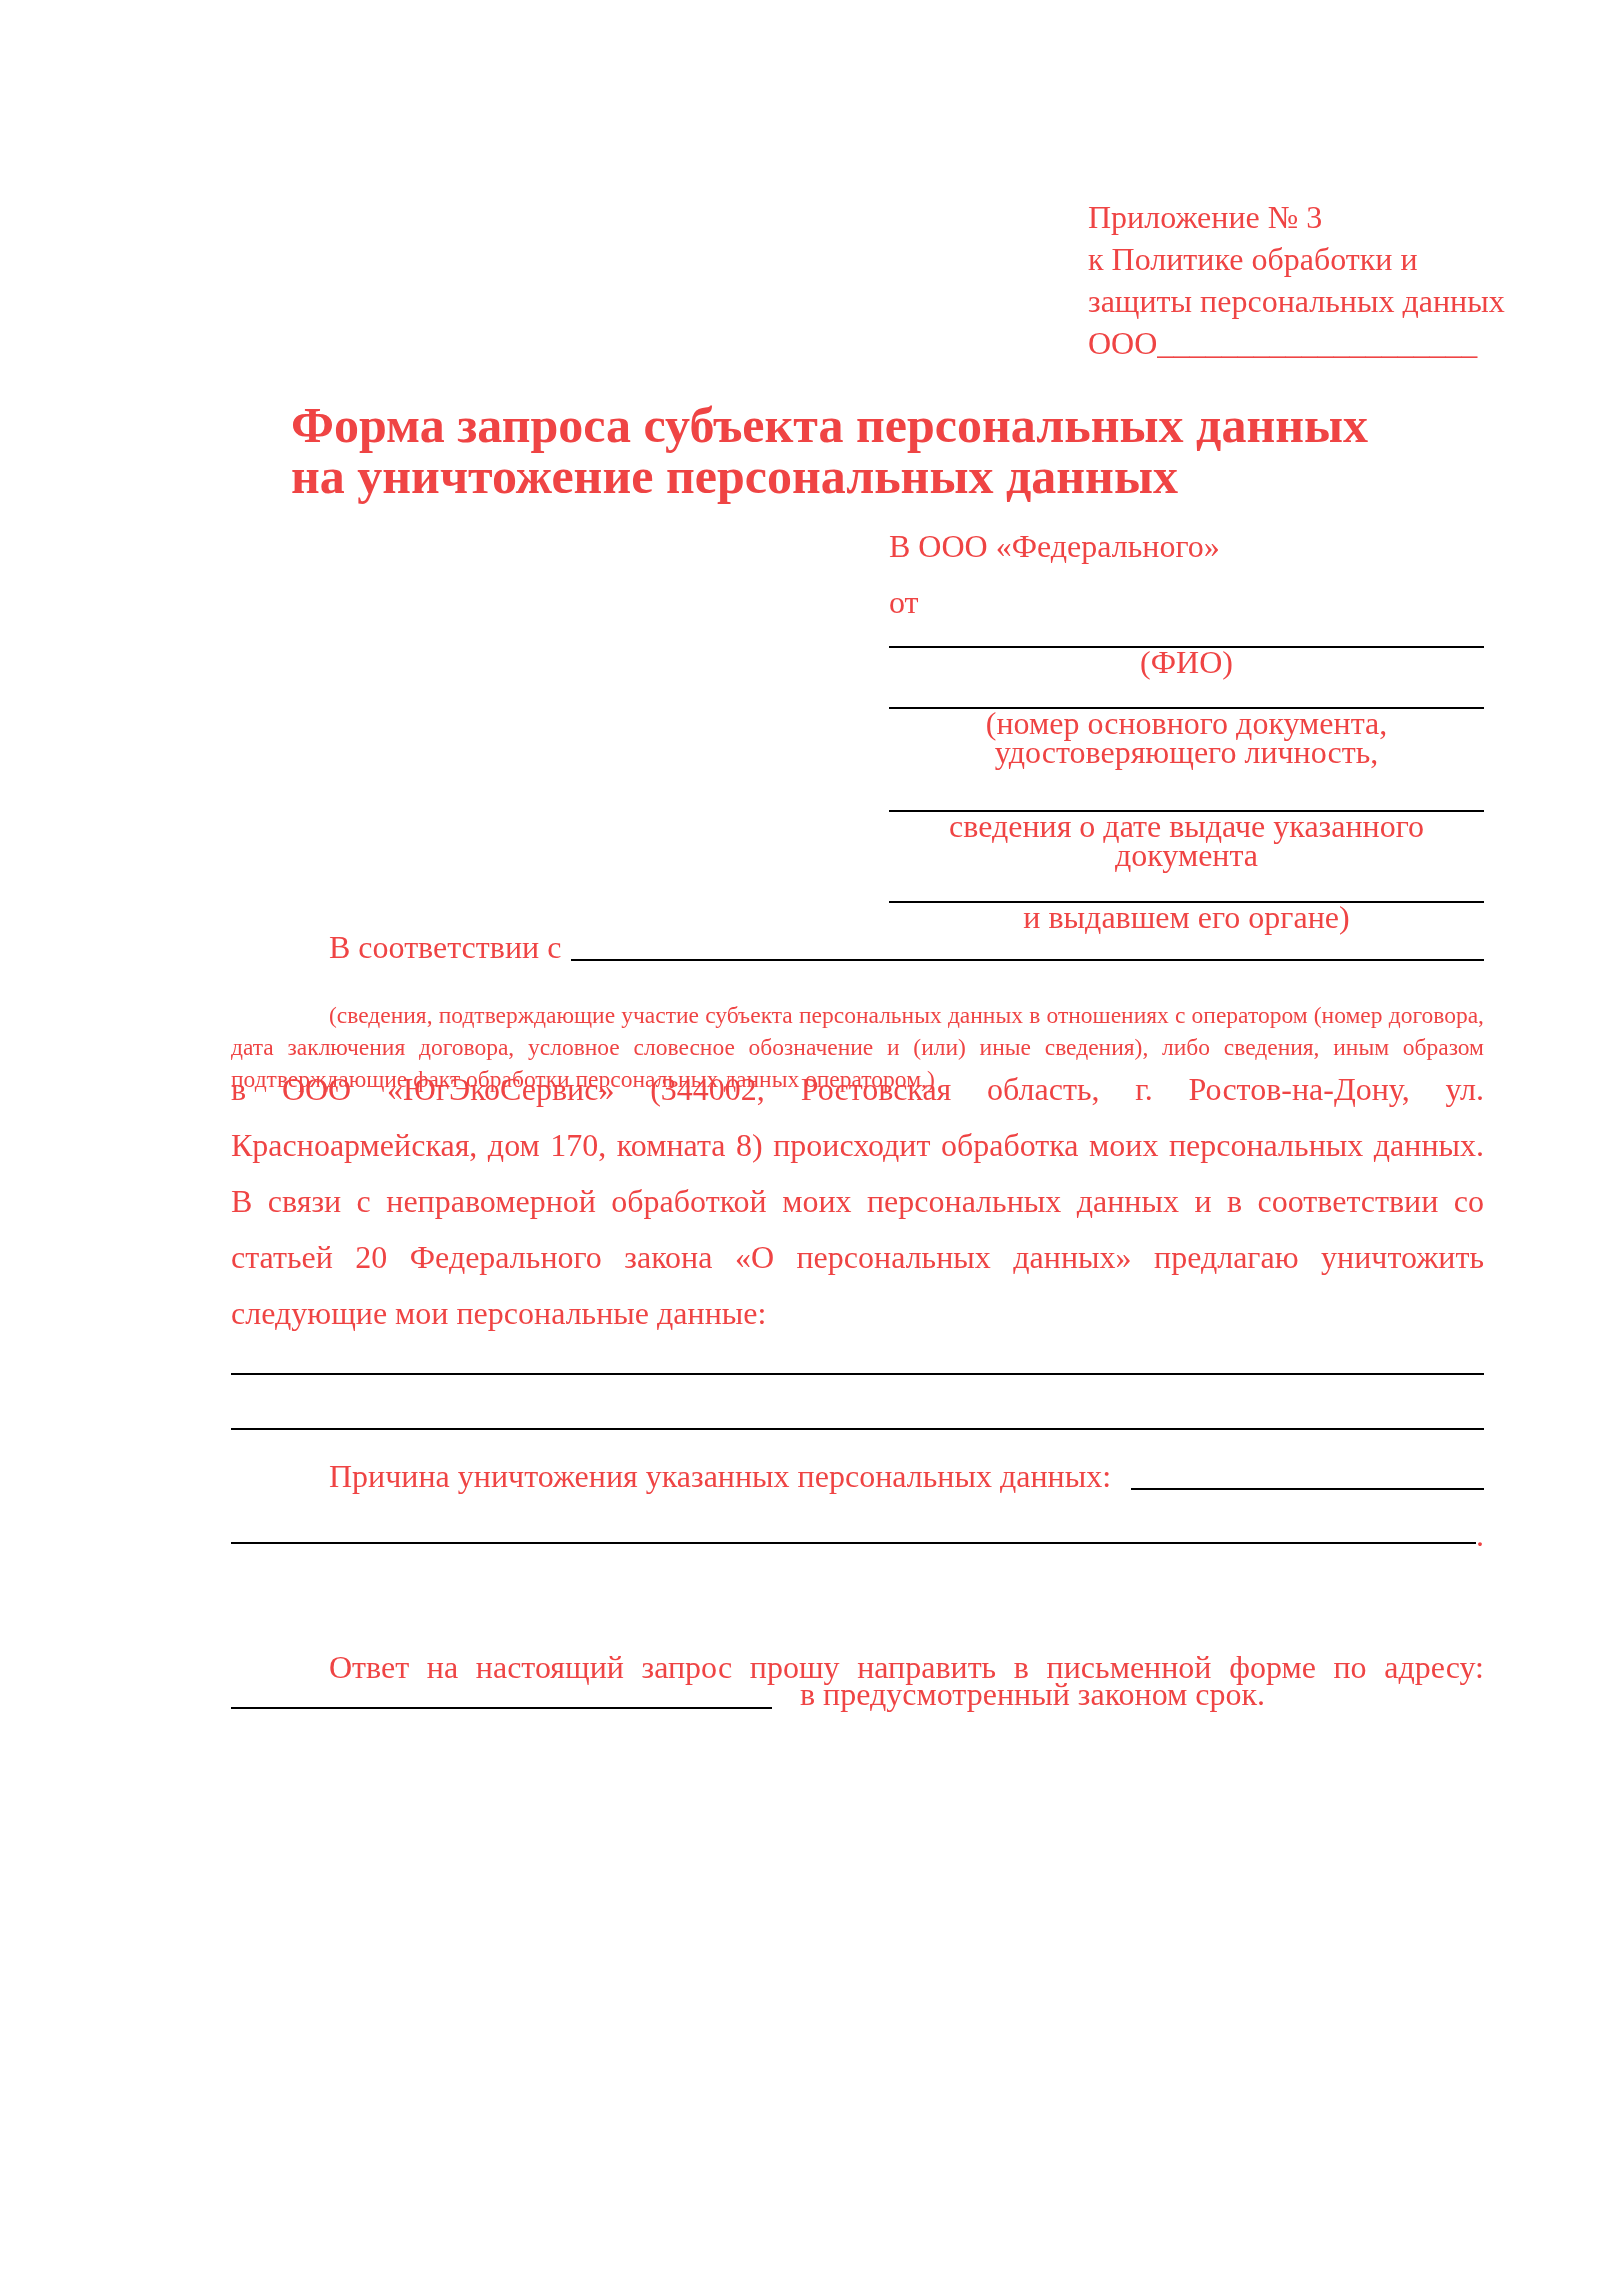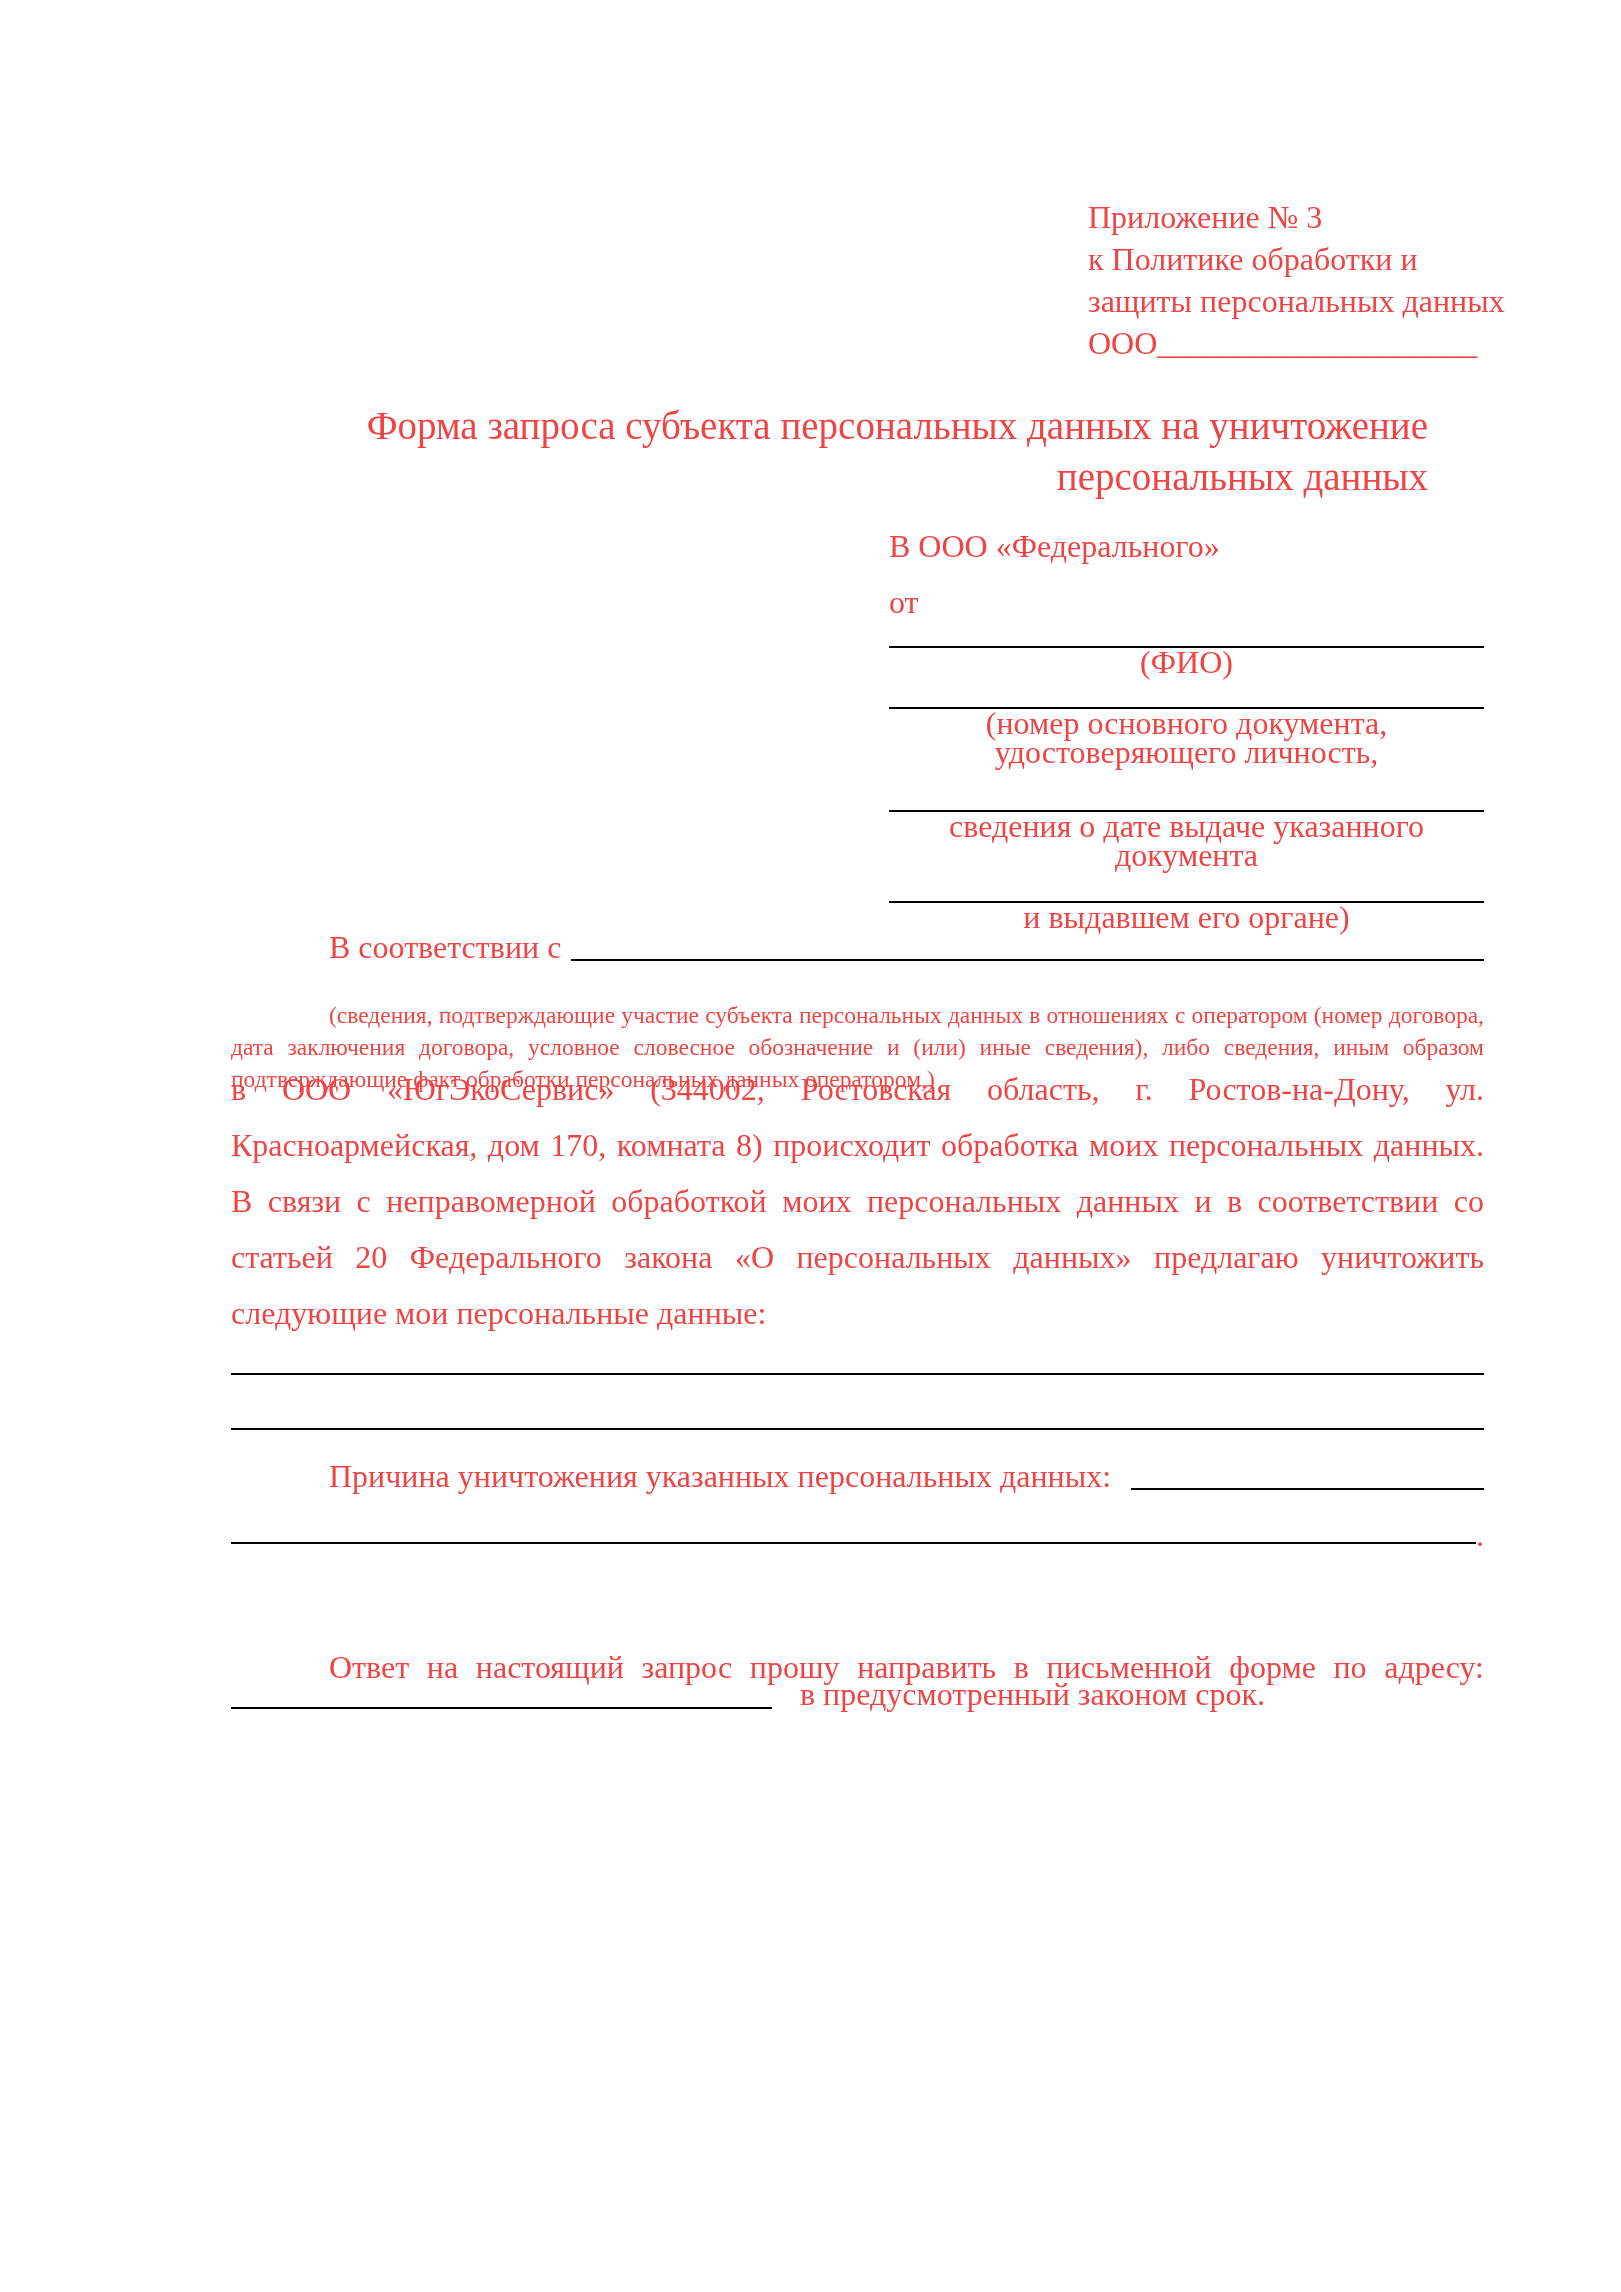--- a/index.html
+++ b/index.html
@@ -12,21 +12,21 @@
     overflow:hidden;
   }
   
   .appendix{
     position:absolute;left:1088px;top:196px;width:421px;
     line-height:42px;white-space:nowrap;
   }
   
   .doc-title{
     position:absolute;left:291px;top:400px;width:1137px;
-    text-align:right;font-weight:normal;font-size:39px;line-height:51px;
+    text-align:left;font-weight:bold;font-size:50px;line-height:51px;
   }
   
   .addressee{position:absolute;left:889px;top:518px;width:595px;}
   .addressee .to,.addressee .from{line-height:56px;}
   .blank{height:0;border-bottom:2px solid #000;}
   .addressee .cap{
     font-size:32px;line-height:29px;text-align:center;
   }
   .addressee .b1{margin-top:15.7px;}
   .addressee .b2{margin-top:30px;}

